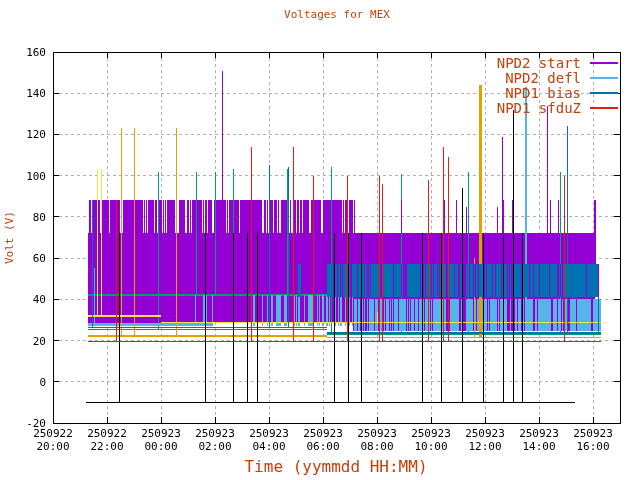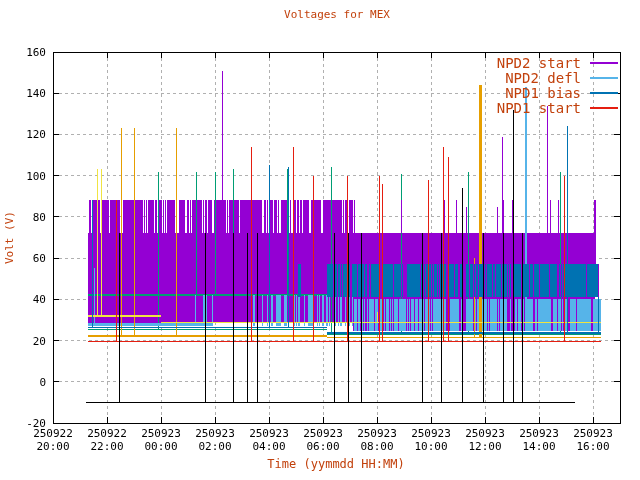--- a/index.html
+++ b/index.html
@@ -1,21 +1,21 @@
 <!DOCTYPE html>
 <html><head>
 <meta charset="utf-8">
 <style>
   html,body{margin:0;padding:0;background:#ffffff;}
   #screen{position:relative;width:640px;height:480px;background:#ffffff;overflow:hidden;
           font-family:"DejaVu Sans Mono","Liberation Mono",monospace;color:#c2410c;}
   .ttl{position:absolute;left:337px;transform:translateX(-50%);font-size:11px;white-space:nowrap;}
   #title1{top:8px;}
   #title2{top:23px;}
-  #xlabel{position:absolute;left:336px;top:457px;transform:translateX(-50%);font-size:12px;white-space:nowrap;}
+  #xlabel{position:absolute;left:336px;top:457px;transform:translateX(-50%);font-size:16px;white-space:nowrap;}
   #ylabel{position:absolute;left:-26px;top:231px;width:70px;text-align:center;
           transform:rotate(-90deg);font-size:11px;white-space:nowrap;}
   #legend{position:absolute;top:55px;right:22px;}
   .lrow{display:flex;justify-content:flex-end;align-items:center;height:15px;gap:9px;}
   .ltext{font-size:14px;white-space:nowrap;}
   .lline{display:inline-block;width:28px;height:2px;}
   svg{position:absolute;left:0;top:0;}
 </style>
 </head>
 <body>
@@ -590,17 +590,17 @@
       </div>
       <div class="lrow">
         <span class="ltext">NPD2 defl</span>
         <span class="lline" style="background: rgb(86, 180, 233);"></span>
       </div>
       <div class="lrow">
         <span class="ltext">NPD1 bias</span>
         <span class="lline" style="background: rgb(0, 114, 178);"></span>
       </div>
       <div class="lrow">
-        <span class="ltext">NPD1 start</span>
+        <span class="ltext">NPD1 sfduZ</span>
         <span class="lline" style="background: rgb(229, 30, 16);"></span>
       </div>
     </div>
 </div>
 
 </body></html>

